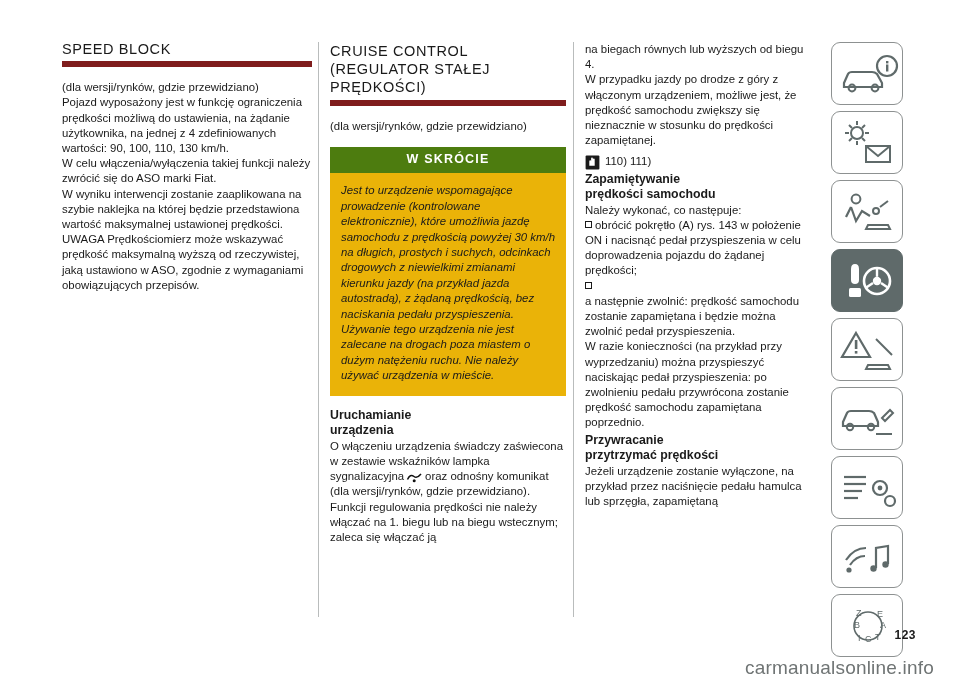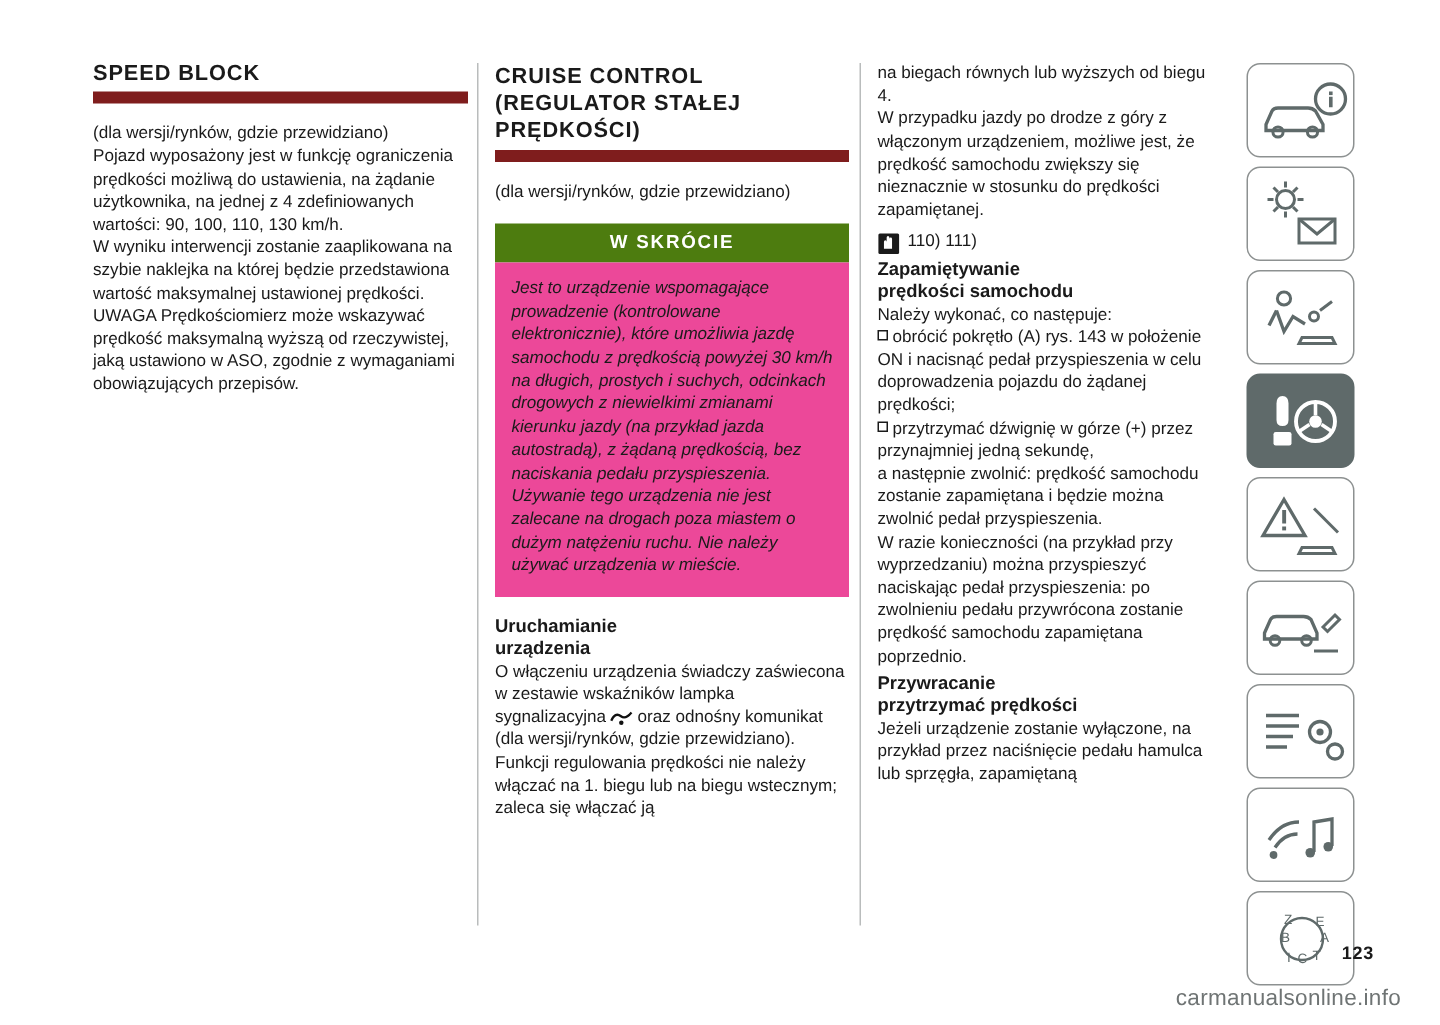--- a/index.html
+++ b/index.html
@@ -25,25 +25,25 @@
     width: 244px;
     font-size: 11.4px;
     line-height: 15.2px;
   }
   .col1 { left: 62px; width: 250px; }
   .col2 { left: 330px; width: 236px; }
   .col3 { left: 585px; width: 230px; }
 
   h1.title {
     font-size: 14.5px;
-    font-weight: bold;
+    font-weight: normal;
     letter-spacing: 0.6px;
     margin: 0 0 2px 0;
     padding-bottom: 4px;
-    border-bottom: 8px solid #7f1d1d;
+    border-bottom: 6px solid #7f1d1d;
     text-transform: uppercase;
   }
   h1.title.two-line {
     line-height: 18px;
   }
   p { margin: 0 0 0 0; }
   .small-gap { height: 11px; }
 
   h2.sub {
     font-size: 12.3px;
@@ -57,21 +57,21 @@
     margin-top: 13px;
     background: #4d7c0f;
     color: #ffffff;
     text-align: center;
     font-size: 12.5px;
     font-weight: bold;
     letter-spacing: 1.2px;
     padding: 5px 0 6px 0;
   }
   .brief-body {
-    background: #ec4899;
+    background: #eab308;
     font-style: italic;
     font-size: 11.4px;
     line-height: 15.4px;
     padding: 10px 11px 12px 11px;
     margin-bottom: 12px;
   }
 
   
   .divider {
     position: absolute;
@@ -111,21 +111,21 @@
     right: 44px;
     top: 628px;
     font-size: 12px;
     font-weight: bold;
     letter-spacing: 0.5px;
   }
   .watermark {
     position: absolute;
     right: 26px;
     top: 657px;
-    font-size: 15px;
+    font-size: 19px;
     color: #6f7474;
     letter-spacing: 0.2px;
   }
 
   
   .inline-sq {
     display: inline-block;
     width: 7px; height: 7px;
     border: 1.4px solid #1a1a1a;
     margin-right: 3px;
@@ -151,20 +151,21 @@
 <div class="page">
 
   <div class="divider div1"></div>
   <div class="divider div2"></div>
 
   <div class="col col1">
     <h1 class="title">SPEED BLOCK</h1>
     <div class="small-gap"></div>
     <p>(dla wersji/rynków, gdzie przewidziano)</p>
     <p>Pojazd wyposażony jest w funkcję ograniczenia prędkości możliwą do ustawienia, na żądanie użytkownika, na jednej z 4 zdefiniowanych wartości: 90, 100, 110, 130 km/h.</p>
+    <p>W celu włączenia/wyłączenia takiej funkcji należy zwrócić się do ASO marki Fiat.</p>
     <p>W wyniku interwencji zostanie zaaplikowana na szybie naklejka na której będzie przedstawiona wartość maksymalnej ustawionej prędkości.</p>
     <p>UWAGA Prędkościomierz może wskazywać prędkość maksymalną wyższą od rzeczywistej, jaką ustawiono w ASO, zgodnie z wymaganiami obowiązujących przepisów.</p>
   </div>
 
   <div class="col col2">
     <h1 class="title two-line">
       <span>Cruise Control</span><br>
       <span>(regulator stałej</span><br>
       <span>prędkości)</span>
     </h1>
@@ -196,21 +197,21 @@
       </svg>
       <span class="nums">110) 111)</span>
     </div>
 
     <h2 class="sub">
       <span>Zapamiętywanie</span><br>
       <span>prędkości samochodu</span>
     </h2>
     <p>Należy wykonać, co następuje:</p>
     <p><span class="inline-sq"></span><span>obrócić pokrętło (A) rys. 143 w położenie ON i nacisnąć pedał przyspieszenia w celu doprowadzenia pojazdu do żądanej prędkości;</span></p>
-    <p><span class="inline-sq"></span><span>przytrzymać dźwignię w górze (+) przez przynajmniej jedną sekundę,</span></p>
+    <p><span class="inline-sq"></span></p>
     <p>a następnie zwolnić: prędkość samochodu zostanie zapamiętana i będzie można zwolnić pedał przyspieszenia.</p>
     <p>W razie konieczności (na przykład przy wyprzedzaniu) można przyspieszyć naciskając pedał przyspieszenia: po zwolnieniu pedału przywrócona zostanie prędkość samochodu zapamiętana poprzednio.</p>
 
     <h2 class="sub" style="margin-top:2px;">
       <span>Przywracanie</span><br>
       <span>przytrzymać prędkości</span>
     </h2>
     <p>Jeżeli urządzenie zostanie wyłączone, na przykład przez naciśnięcie pedału hamulca lub sprzęgła, zapamiętaną</p>
   </div>
 

